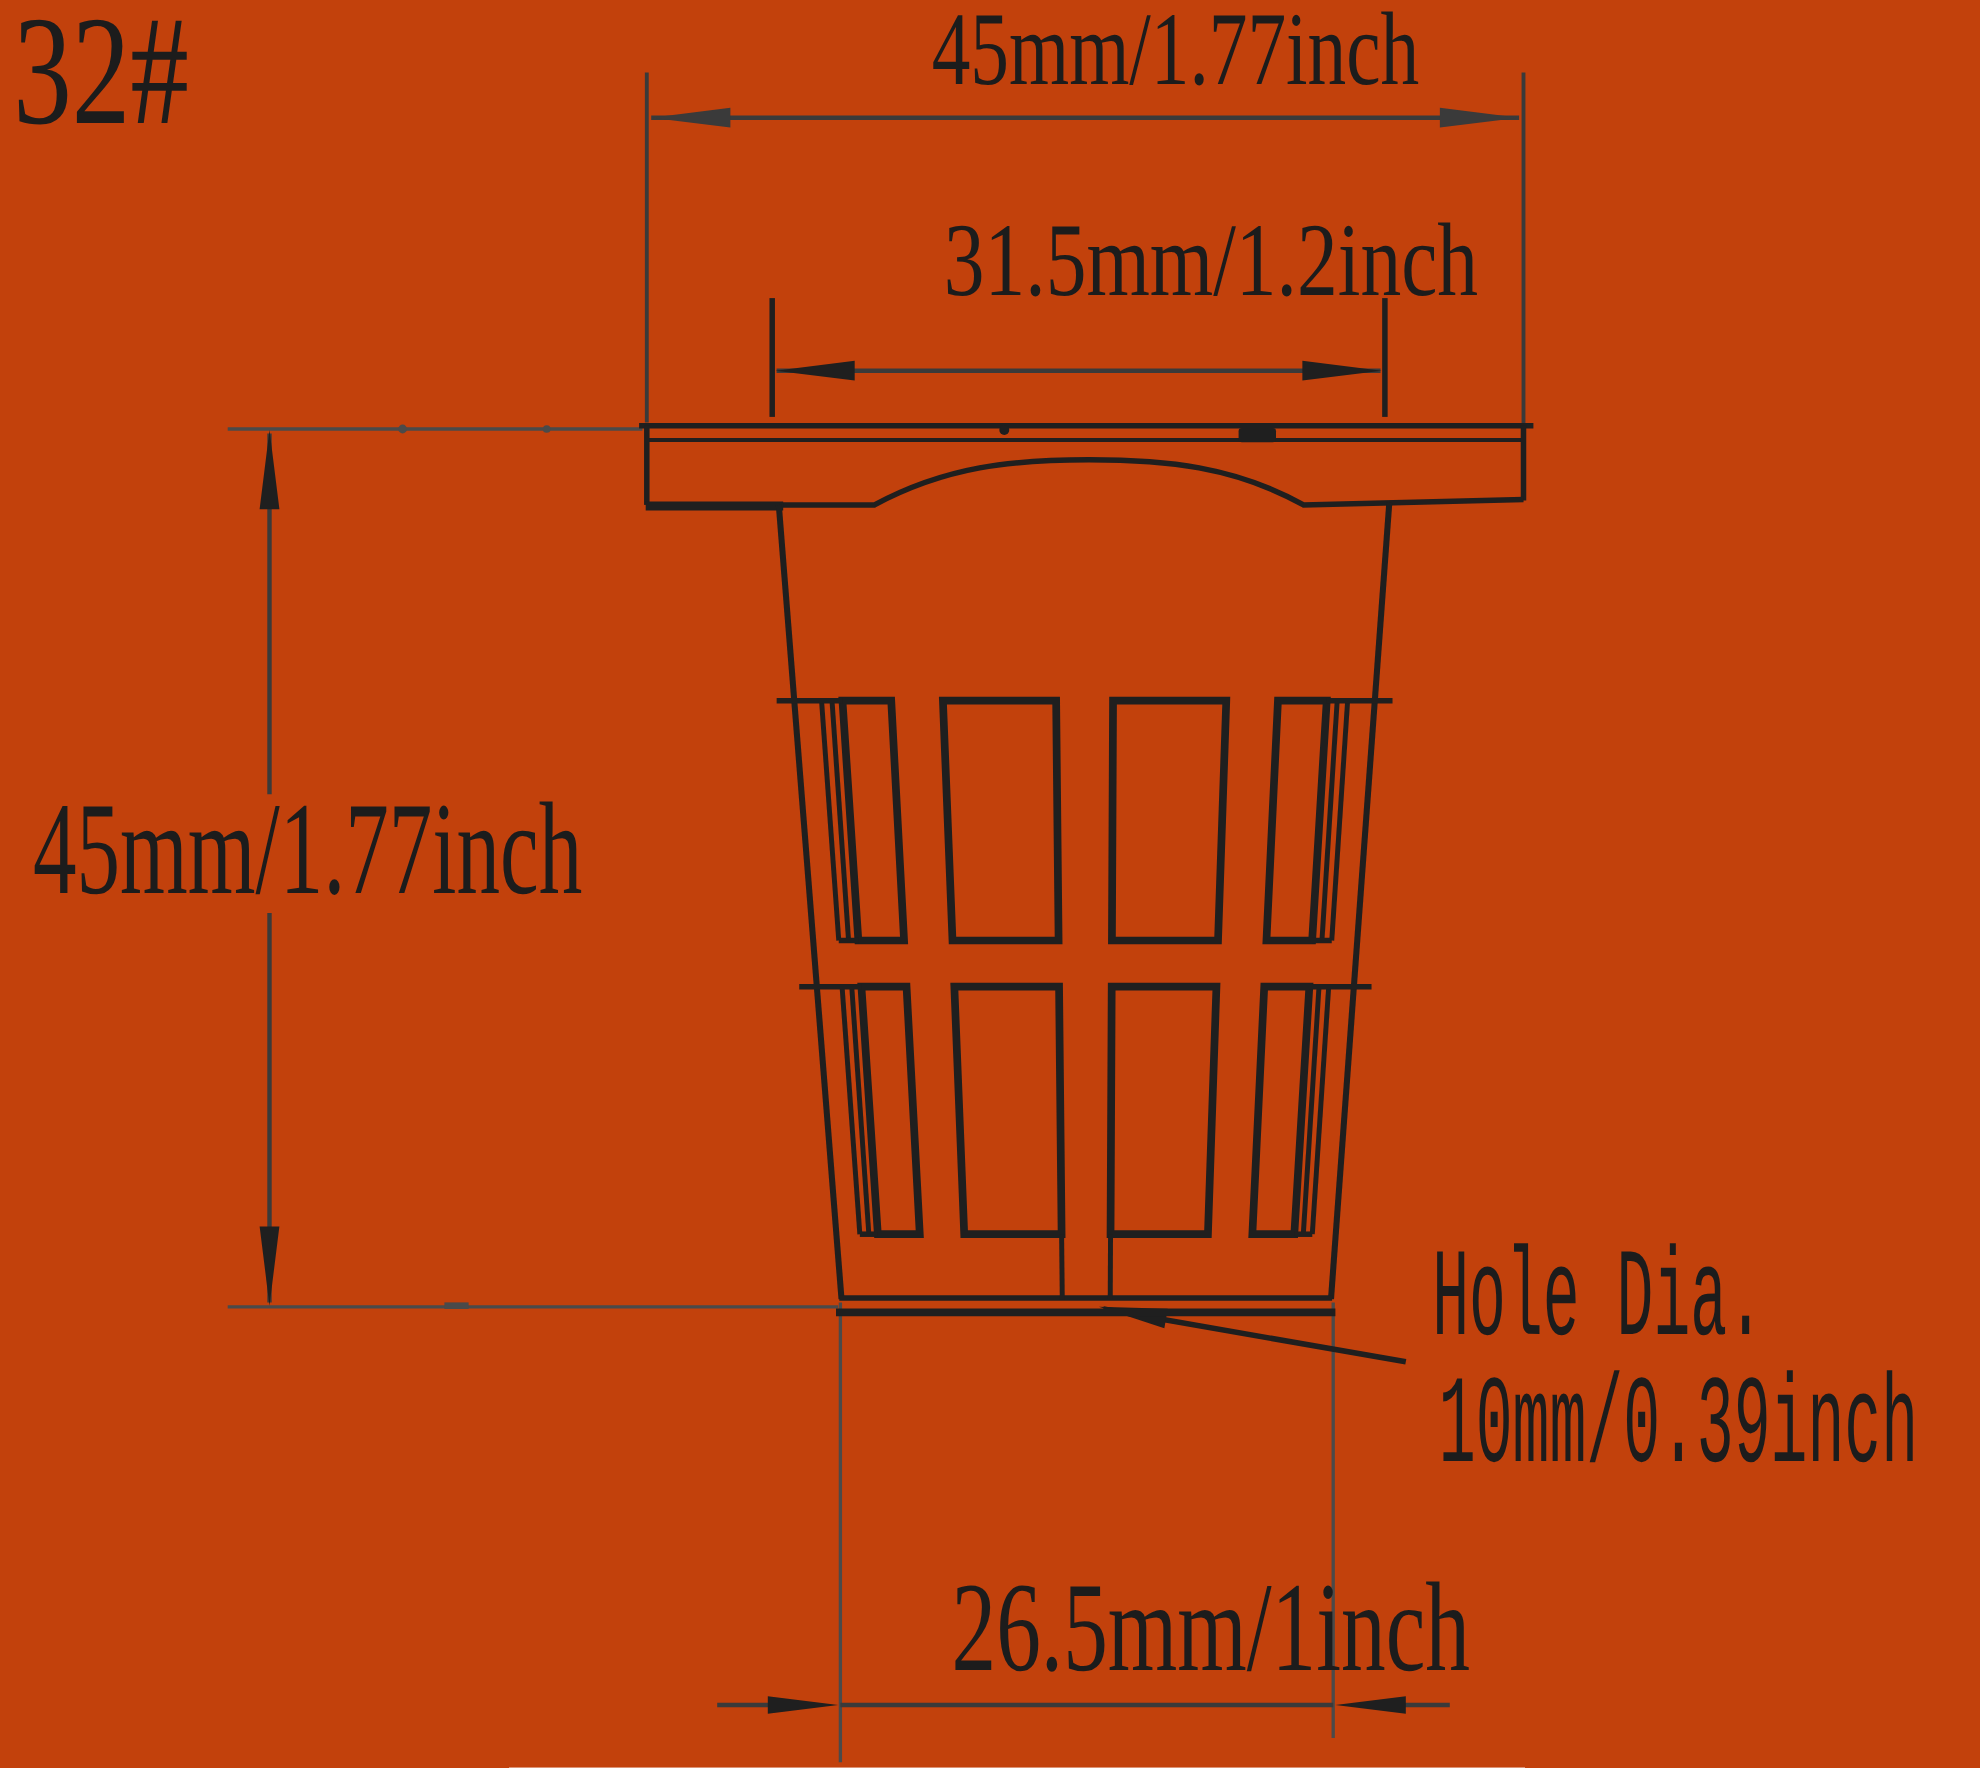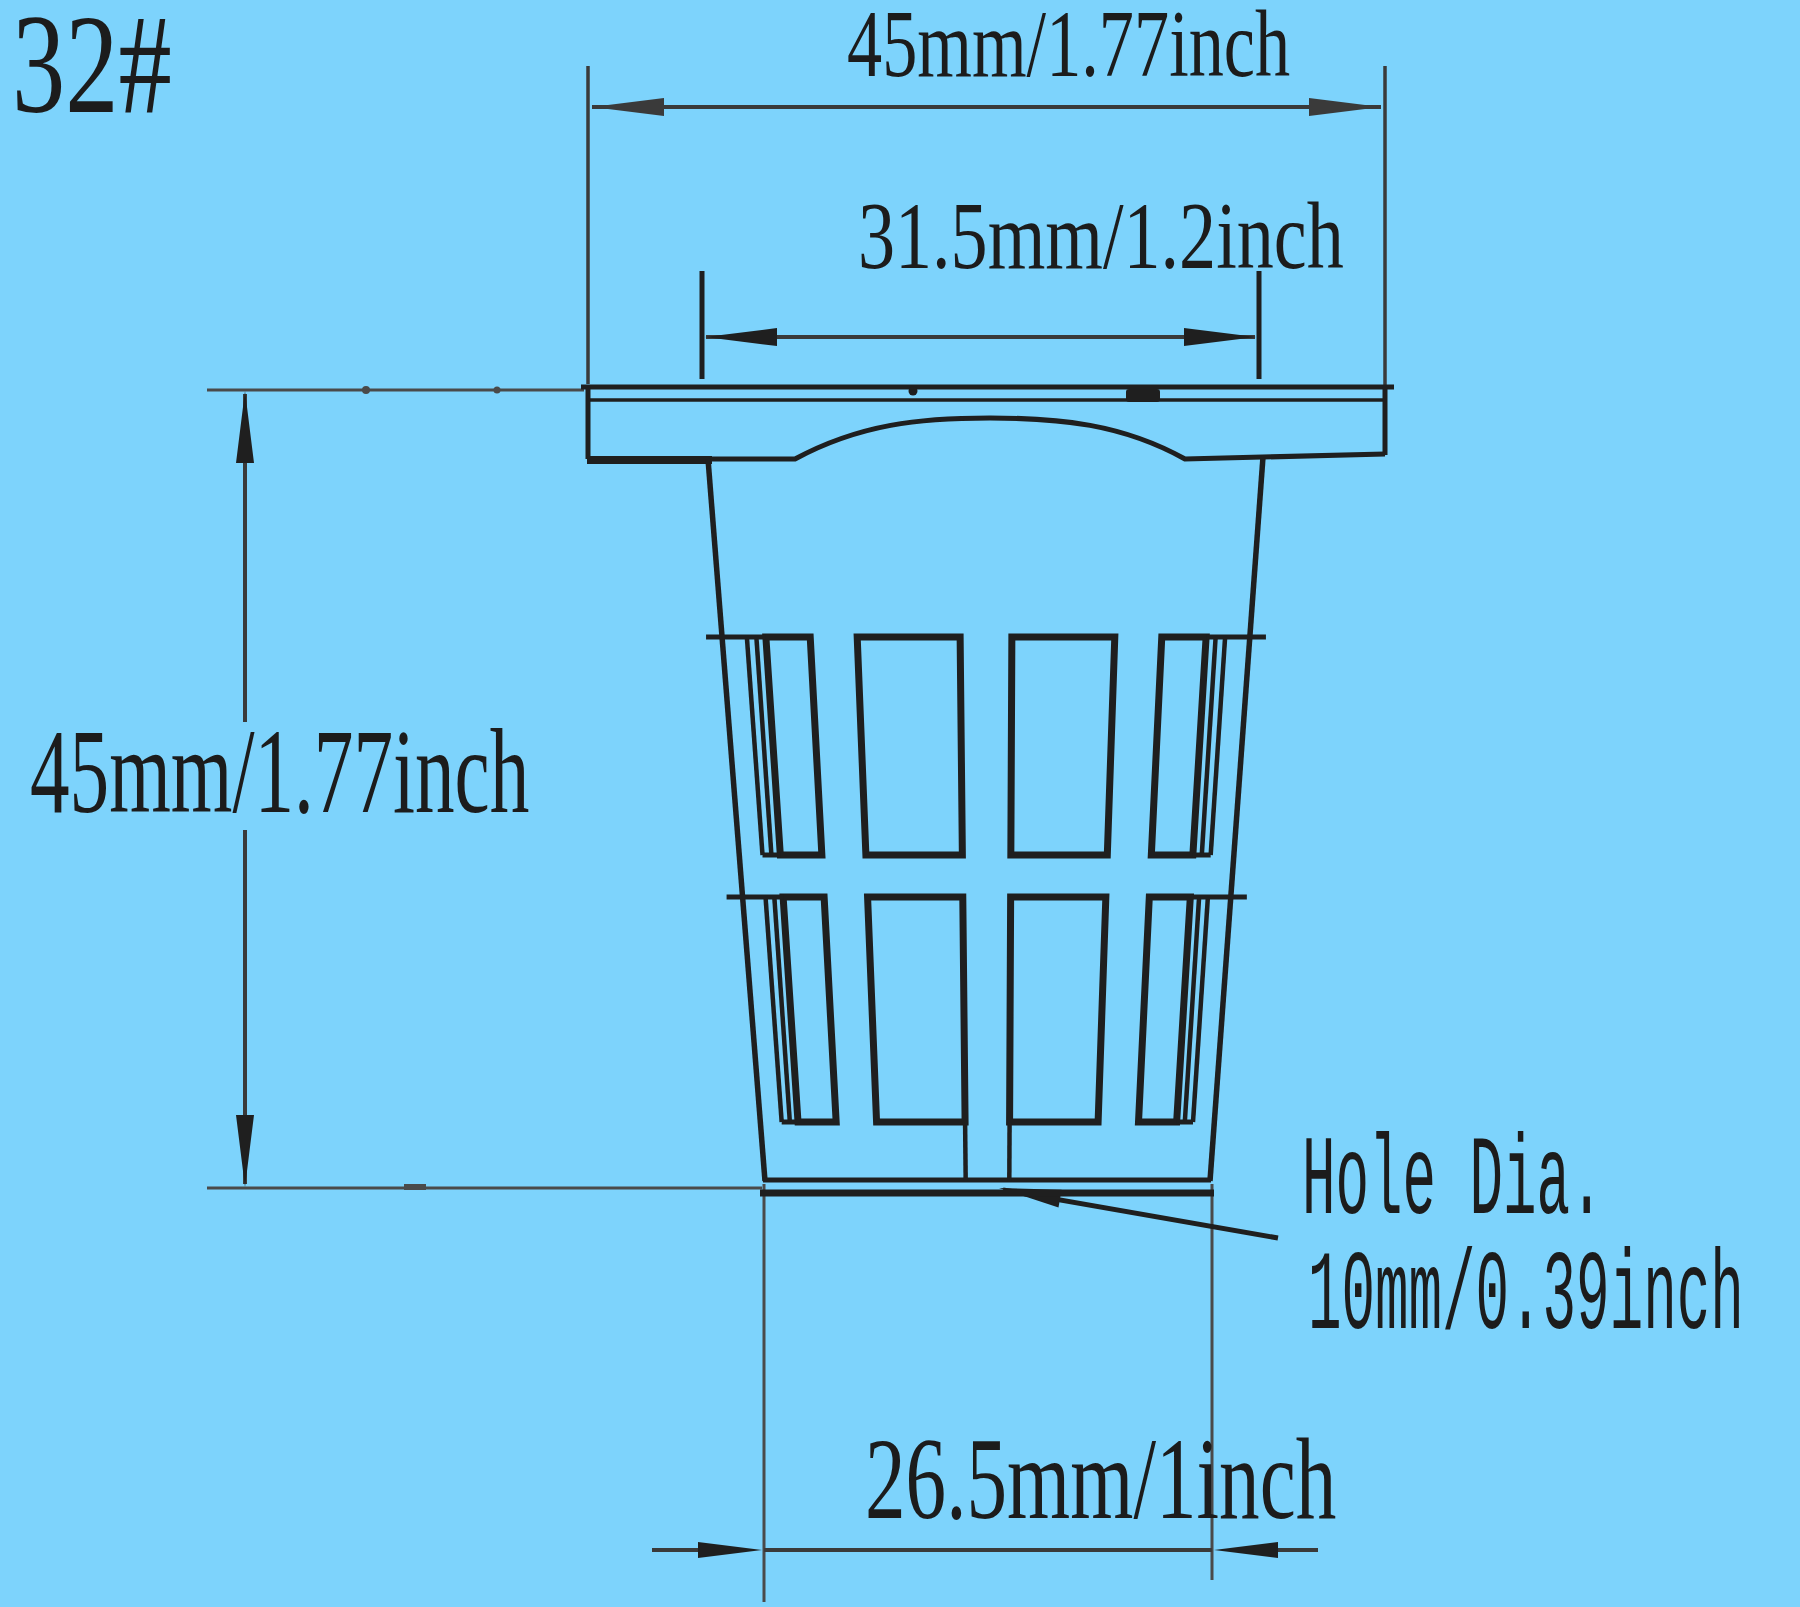--- a/index.html
+++ b/index.html
@@ -5,21 +5,21 @@
   html,body{margin:0;padding:0;background:#ffffff;}
   #stage{position:relative;width:1800px;height:1607px;background:#ffffff;overflow:hidden;}
   svg{display:block;}
   text{fill:#1c1c1c;}
   .dimtext{font-family:"Liberation Serif","DejaVu Serif",serif;}
   .monotext{font-family:"Liberation Mono","DejaVu Sans Mono",monospace;}
 </style>
 </head>
 <body>
 
-<div id="stage" style="background: #7dd3fc;">
+<div id="stage" style="background: #c2410c;">
   <svg id="drawing" width="1800" height="1607" viewBox="0 0 1800 1607">
 
     <g id="ext" fill="none">
         <line x1="207" y1="390" x2="584" y2="390" stroke="#4a4a4a" stroke-width="3"></line>
         <line x1="207" y1="1188" x2="762" y2="1188" stroke="#4a4a4a" stroke-width="3"></line>
         <line x1="588" y1="66" x2="588" y2="384" stroke="#3a3a3a" stroke-width="3.5"></line>
         <line x1="1385" y1="66" x2="1385" y2="386" stroke="#3a3a3a" stroke-width="3.5"></line>
         <line x1="764" y1="1184" x2="764" y2="1602" stroke="#4a4a4a" stroke-width="3"></line>
         <line x1="1212" y1="1184" x2="1212" y2="1580" stroke="#4a4a4a" stroke-width="3"></line>
       </g>

